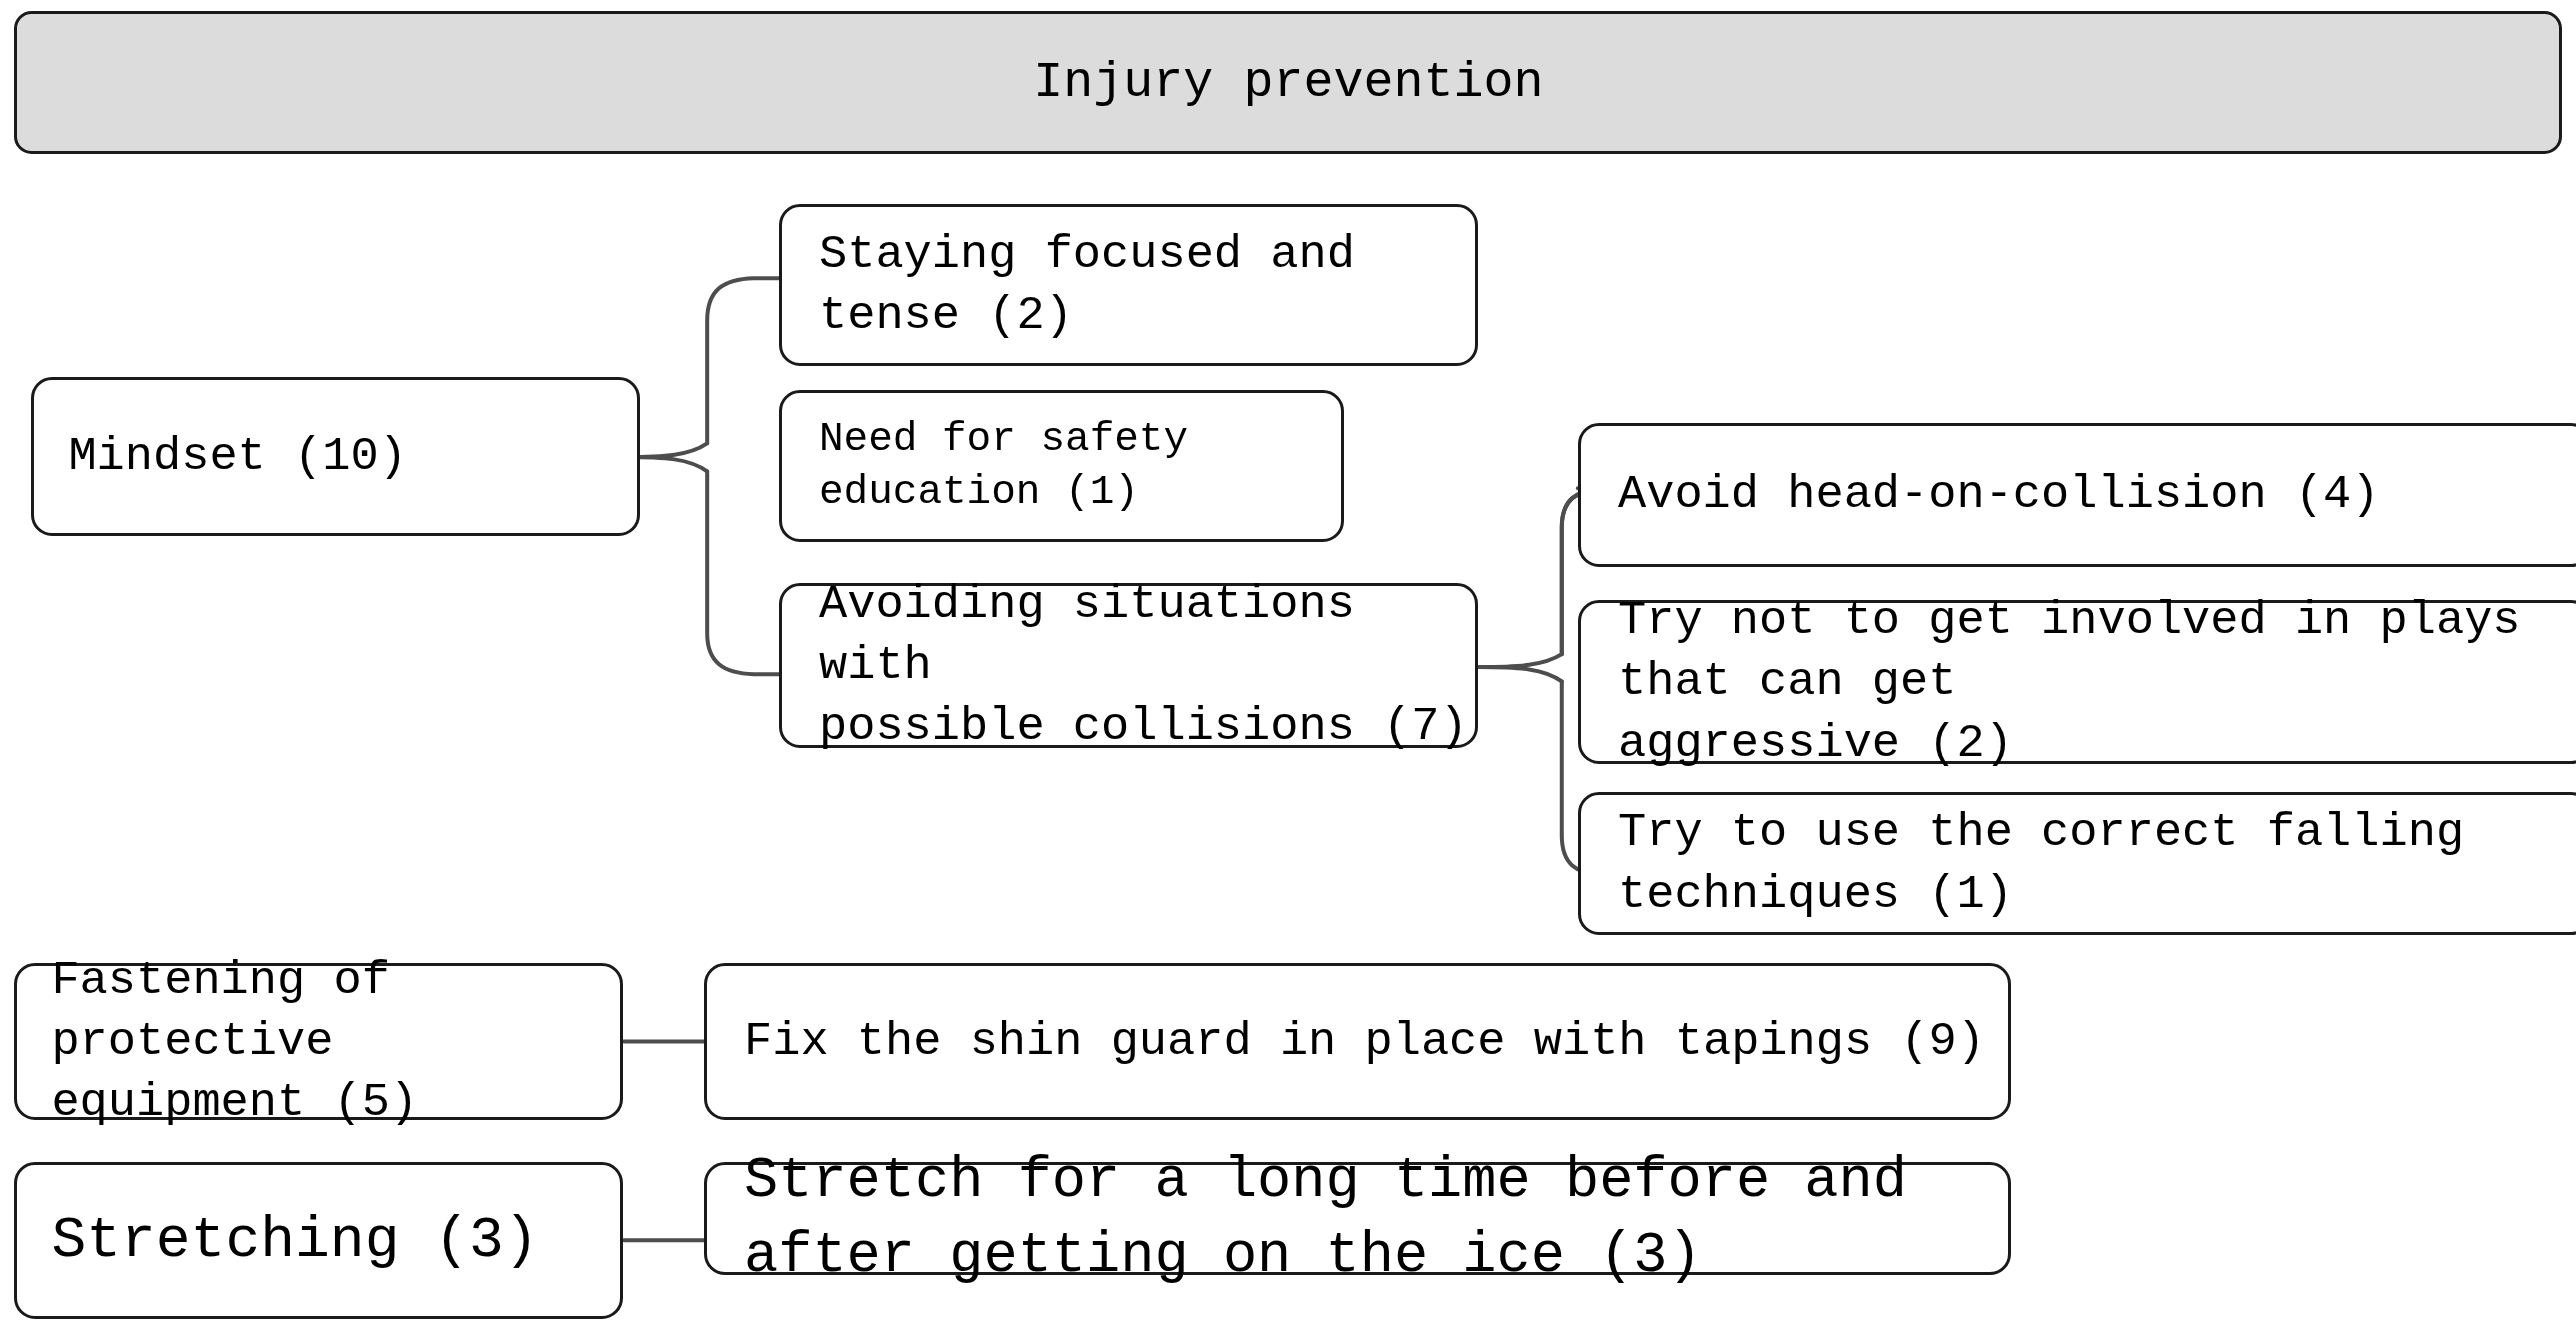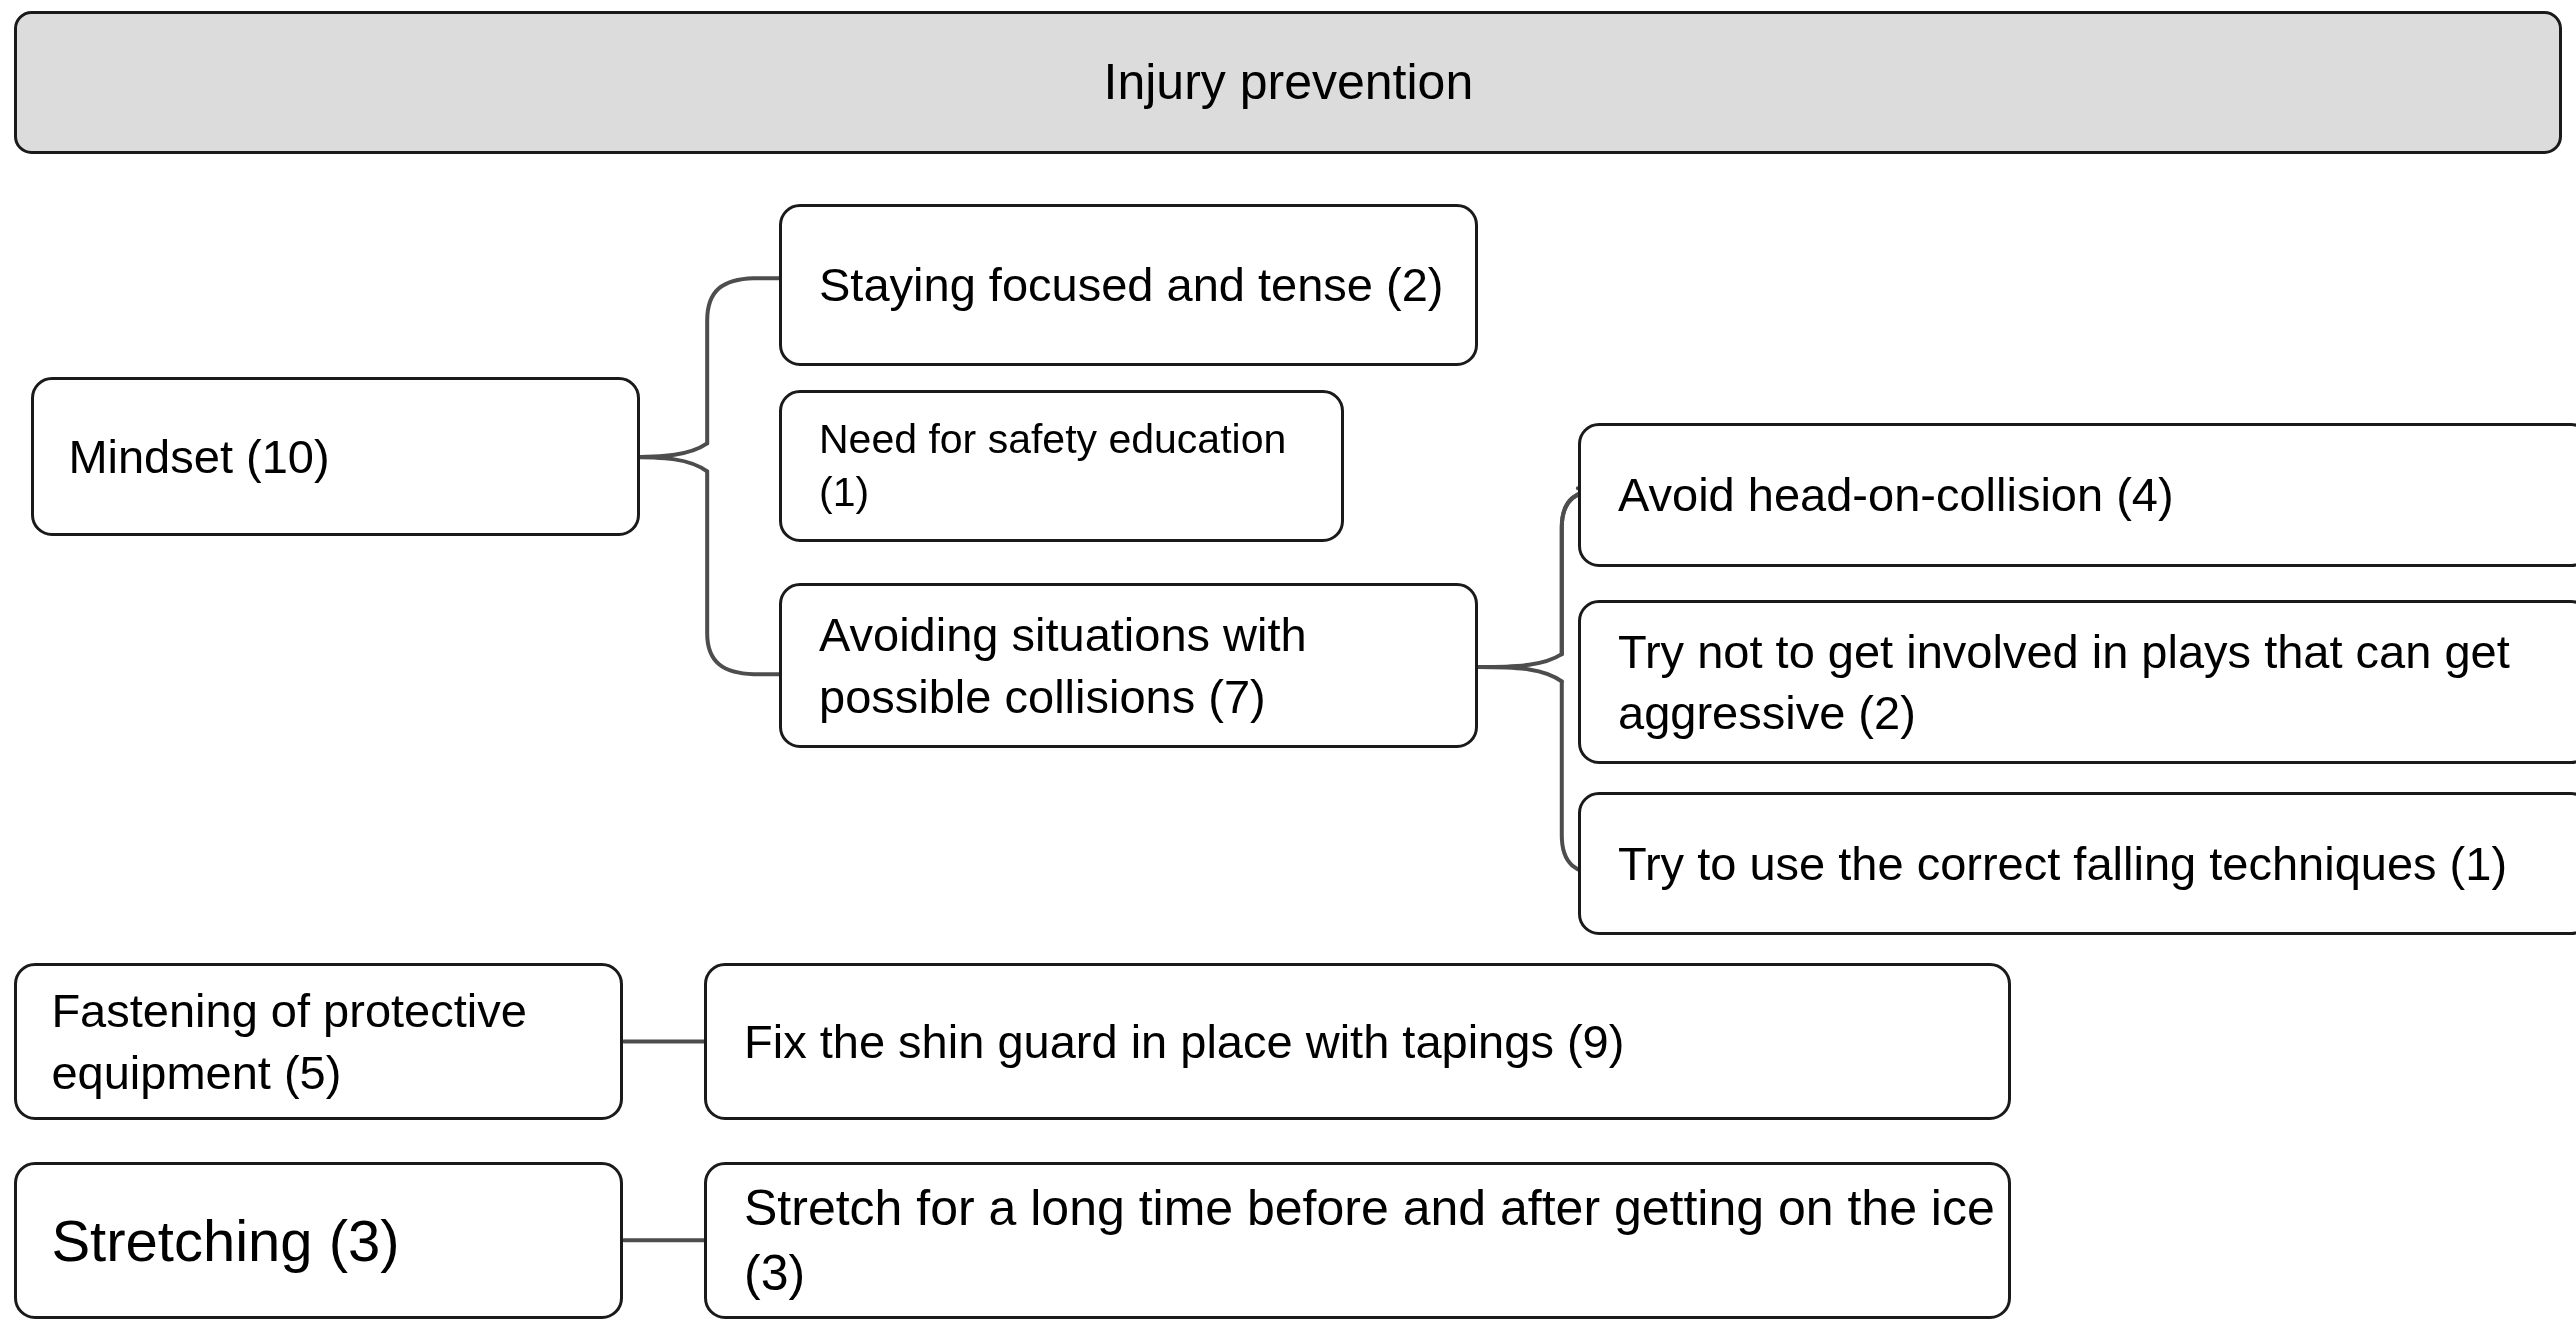--- a/index.html
+++ b/index.html
@@ -10,20 +10,21 @@
   body {
     font-family: "Liberation Sans", sans-serif;
     -webkit-font-smoothing: antialiased;
   }
   #canvas {
     position: relative;
     width: 2576px;
     height: 1334px;
     background: #ffffff;
     overflow: hidden;
+    font-family: Liberation Mono, monospace;
   }
   #wires {
     position: absolute;
     left: 0;
     top: 0;
     width: 2576px;
     height: 1334px;
     pointer-events: none;
   }
   .node {
@@ -62,21 +63,21 @@
   
   #n-mindset      { left: 14.4px;  top: 377px;  width: 609px; height: 159px; font-size: 47px; margin-left: 17px; }
   #n-fastening    { left: 14.4px;  top: 963px; width: 609px; height: 157px; font-size: 47px; }
   #n-stretching   { left: 14.4px;  top: 1162px; width: 609px; height: 157px; font-size: 58px; }
 
   
   #n-focused      { left: 779px; top: 196px;  width: 699px; height: 162px; font-size: 47px; margin-top: 8px; }
   #n-safety-edu   { left: 779px; top: 390px;  width: 565px; height: 152px; font-size: 41px; }
   #n-avoid-sit    { left: 779px; top: 583px;  width: 699px; height: 165px; font-size: 47px; }
   #n-fix-shin     { left: 704px; top: 963px; width: 1307px; height: 157px; font-size: 47px; }
-  #n-stretch-ice  { left: 704px; top: 1162px; width: 1307px; height: 157px; font-size: 50px; }
+  #n-stretch-ice  { left: 704px; top: 1162px; width: 1307px; height: 113px; font-size: 57px; }
 
   
   #n-head-on      { left: 1578px; top: 423px; width: 1014px; height: 144px; font-size: 47px; }
   #n-aggressive   { left: 1578px; top: 600px; width: 1014px; height: 164px; font-size: 47px; }
   #n-falling      { left: 1578px; top: 792px; width: 1014px; height: 143px; font-size: 47px; }
 </style>
 </head>
 <body>
 
 <div id="canvas">

